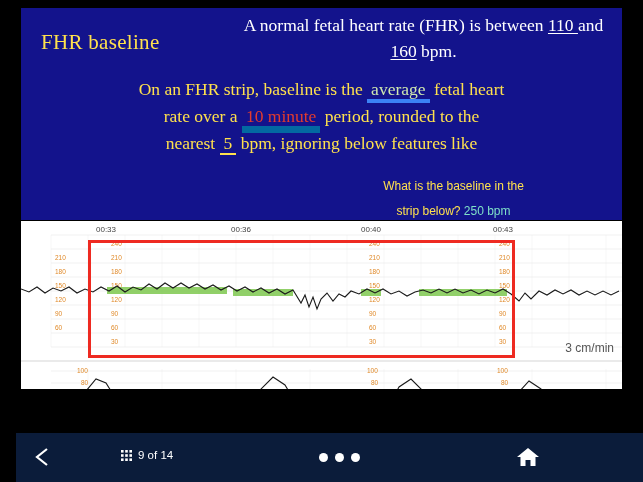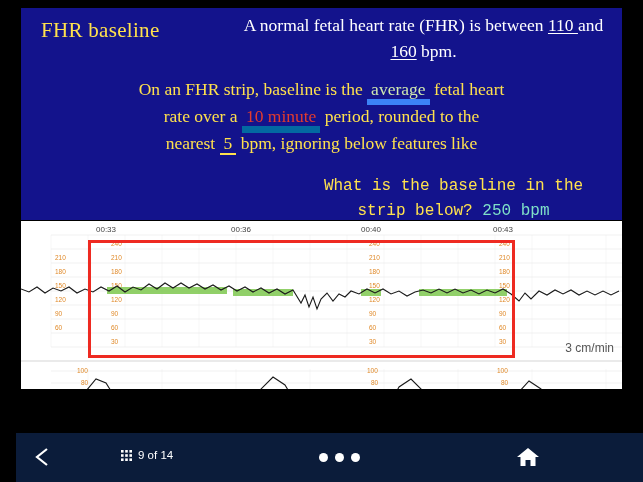--- a/index.html
+++ b/index.html
@@ -25,21 +25,21 @@
     left: 21px;
     top: 8px;
     width: 601px;
     height: 212px;
     background: #13138c;
     box-sizing: border-box;
   }
   .title {
     position: absolute;
     left: 20px;
-    top: 10px;
+    top: 22px;
     color: #ffe14d;
     font-size: 21px;
     font-family: "Liberation Serif", serif;
     letter-spacing: .3px;
   }
   .def-line {
     position: absolute;
     left: 210px;
     top: 4px;
     width: 385px;
@@ -59,42 +59,42 @@
     top: 68px;
     width: 585px;
     text-align: center;
     color: #ffe14d;
     font-size: 17.5px;
     font-family: "Liberation Serif", serif;
     line-height: 27px;
   }
   .hl-green {
     color: #cfe8b0;
-    border-bottom: 6px solid #3b82f6;
+    border-bottom: 4px solid #3b82f6;
     padding: 0 4px;
   }
   .hl-red {
     color: #e23b2e;
     border-bottom: 7px solid #0369a1;
     padding: 0 4px;
   }
   .hl-plain {
     color: #ffe14d;
     border-bottom: 2px solid #ffe14d;
     padding: 0 4px;
   }
   .question {
     position: absolute;
     left: 270px;
     top: 166px;
     width: 325px;
     text-align: center;
     color: #ffe14d;
-    font-size: 16px;
-    font-family: Liberation Mono, monospace;
+    font-size: 12px;
+    font-family: Liberation Sans, sans-serif;
     line-height: 25px;
   }
   .answer {
     color: #7fe0c8;
   }
   
   .strip {
     position: absolute;
     left: 21px;
     top: 221px;

